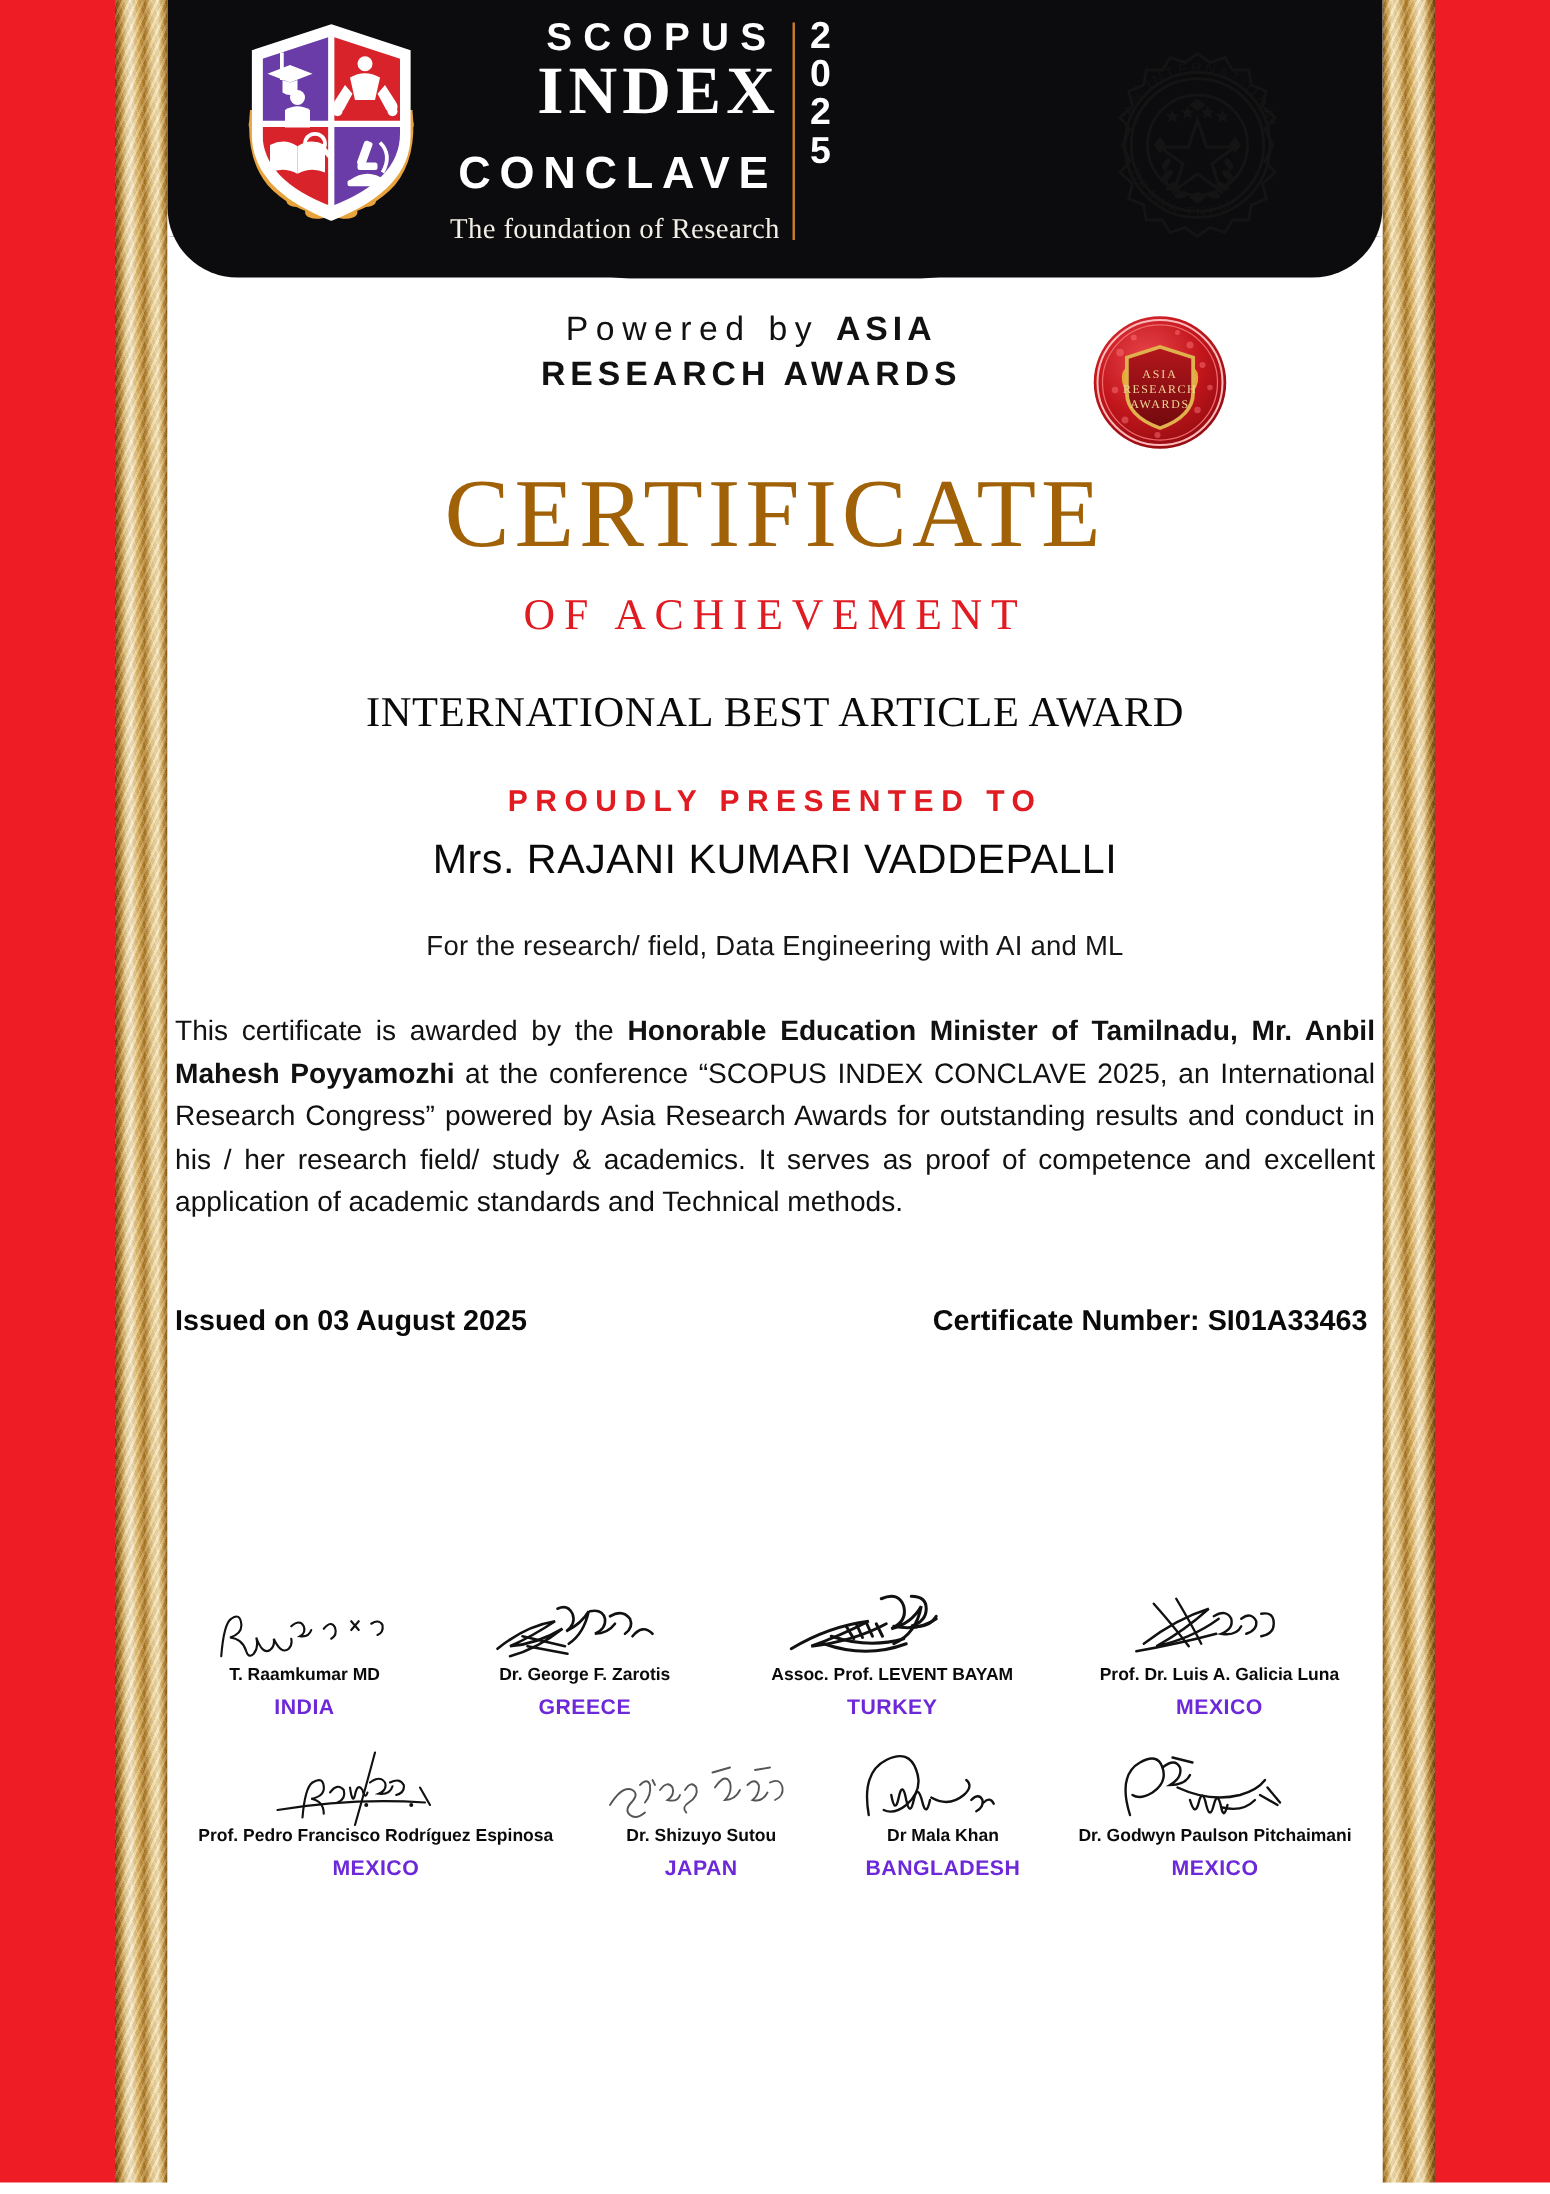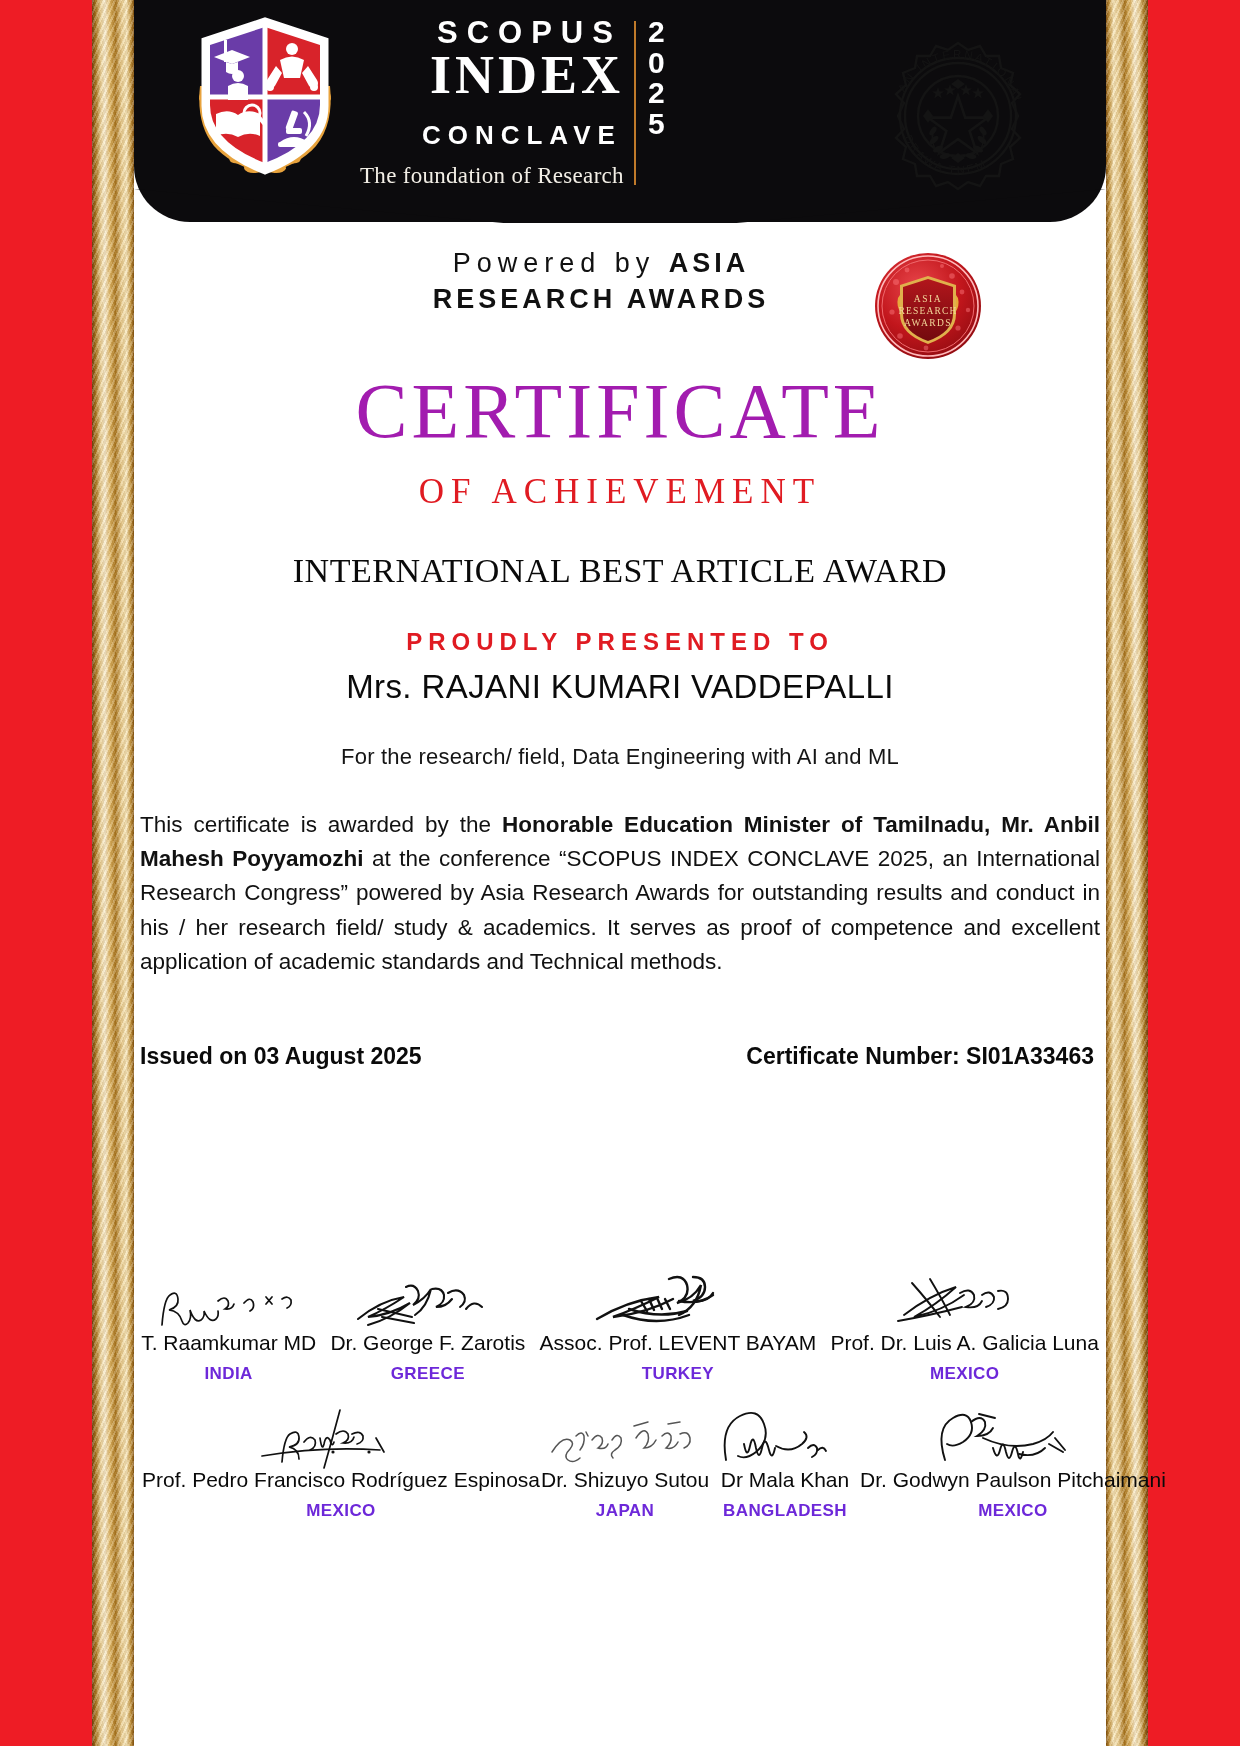--- a/index.html
+++ b/index.html
@@ -78,21 +78,21 @@
   .logo-words { display:flex; flex-direction:column; align-items:flex-end; }
   .w-scopus {
     color:#fff; font-weight:700; font-size:31px; letter-spacing:9px;
     font-family:"Liberation Sans", sans-serif; line-height:1.05; padding-right:2px;
   }
   .w-index {
     color:#fff; font-size:54px; line-height:.95; letter-spacing:4px;
     font-family:"Liberation Serif", serif; font-weight:700;margin-left:36px;
   }
   .w-conclave {
-    color:#fff; font-weight:700; font-size:26px; letter-spacing:7px;
+    color:#fff; font-weight:700; font-size:36px; letter-spacing:7px;
     font-family:"Liberation Sans", sans-serif; line-height:1.1; padding-right:2px;margin-top:20px;
   }
   .logo-divider { width:2px; background:#c07a2a; align-self:stretch; margin:4px 12px 4px 10px; }
   .w-year {
     color:#fff; font-weight:700; font-size:30px; letter-spacing:0;
     line-height:1.02; text-align:center; font-family:"Liberation Sans", sans-serif;
   }
   .logo-underline { height:3px; background:#c07a2a; margin:6px 0 4px 2px; }
   .w-tagline {
     color:#f3efe6; font-size:23px; font-family:Liberation Serif, serif;
@@ -110,21 +110,21 @@
   .powered-l1 { font-size:27px; color:#111; letter-spacing:4px; line-height:1.35; }
   .powered-l1 .lite { font-weight:400; letter-spacing:6px; }
   .powered-l1 .bold { font-weight:700; letter-spacing:4px; }
   .powered-l2 { font-size:27px; color:#111; font-weight:700; letter-spacing:4px; line-height:1.35; }
 
   .badge-asia { position:absolute; left:740px; top:252px; width:108px; height:108px; }
 
   
   .title-cert {
     position:absolute; left:0; right:0; top:372px; text-align:center;
-    font-family:"Liberation Serif", serif; font-size:78px; color:#a21caf;
+    font-family:"Liberation Serif", serif; font-size:78px; color:#a16207;
     letter-spacing:4px; line-height:1;
   }
   .title-of {
     position:absolute; left:0; right:0; top:472px; text-align:center;
     font-family:"Liberation Serif", serif; font-size:35px; color:#e01b22;
     letter-spacing:7px; font-weight:400;
   }
   .title-award {
     position:absolute; left:0; right:0; top:552px; text-align:center;
     font-family:"Liberation Serif", serif; font-size:34px; color:#0a0a0a;
@@ -158,21 +158,21 @@
   }
   .issue-row .cert-no { padding-right:6px; }
 
   
   .sig-area { position:absolute; left:0; right:0; top:1275px; }
   .sig-row { display:flex; justify-content:space-around; align-items:flex-end; }
   .sig-row.r2 { margin-top:28px; padding:0 8px; }
   .sig-cell { text-align:center; position:relative; }
   .sig-img { height:60px; display:flex; align-items:flex-end; justify-content:center; }
   .sig-img svg { display:block; }
-  .sig-name { font-size:21px; font-weight:400; color:#0a0a0a; white-space:nowrap; margin-top:-4px; }
+  .sig-name { font-size:14px; font-weight:700; color:#0a0a0a; white-space:nowrap; margin-top:-4px; }
   .sig-country { font-size:17px; font-weight:700; color:#6d28d9; margin-top:9px; letter-spacing:.4px; }
 </style>
 </head>
 <body>
 
 <div class="page">
 
   <div class="band-red-left"></div>
   <div class="band-red-right"></div>
   <div class="band-gold-left"></div>

